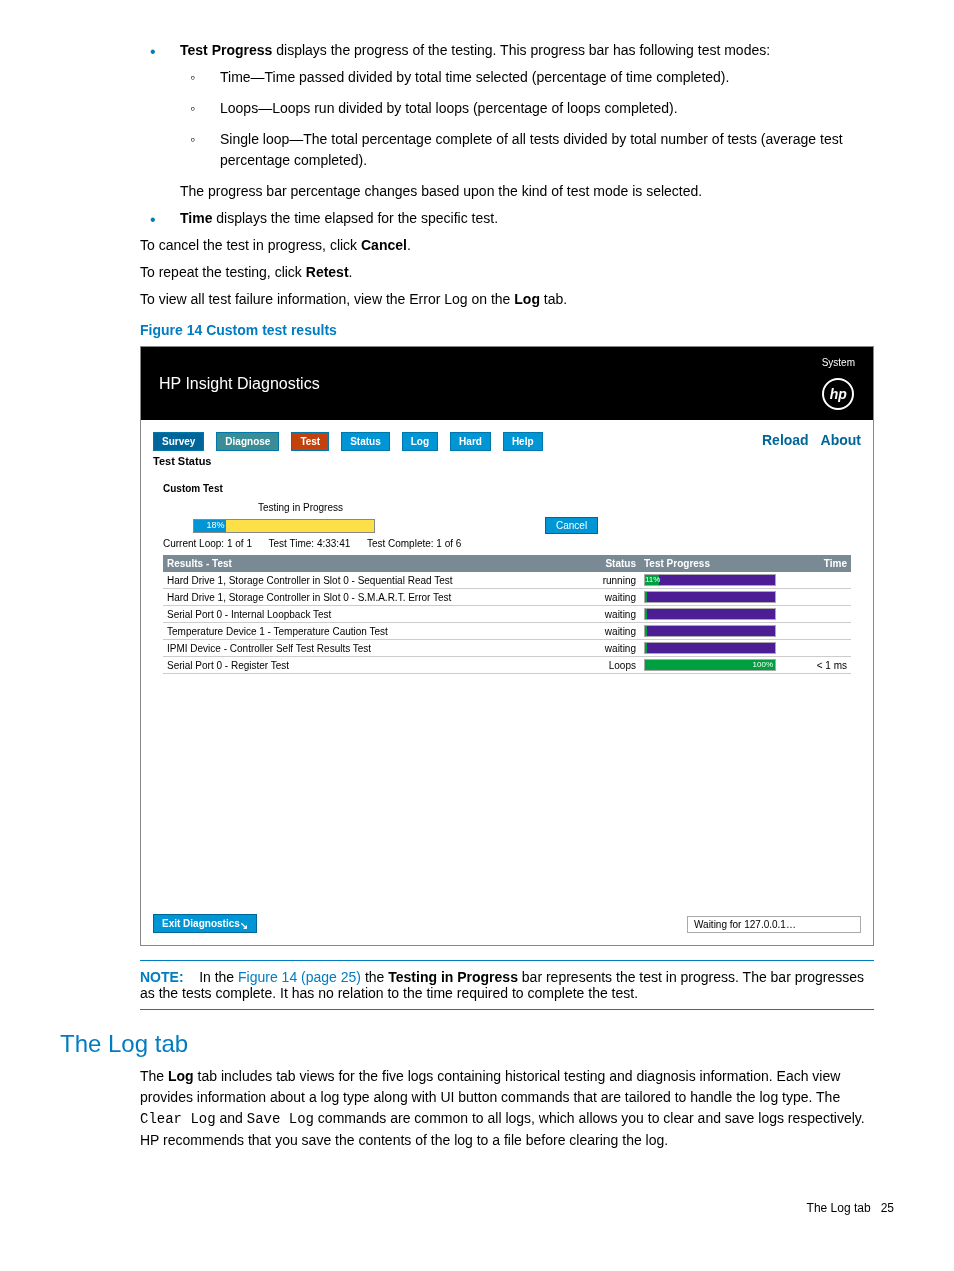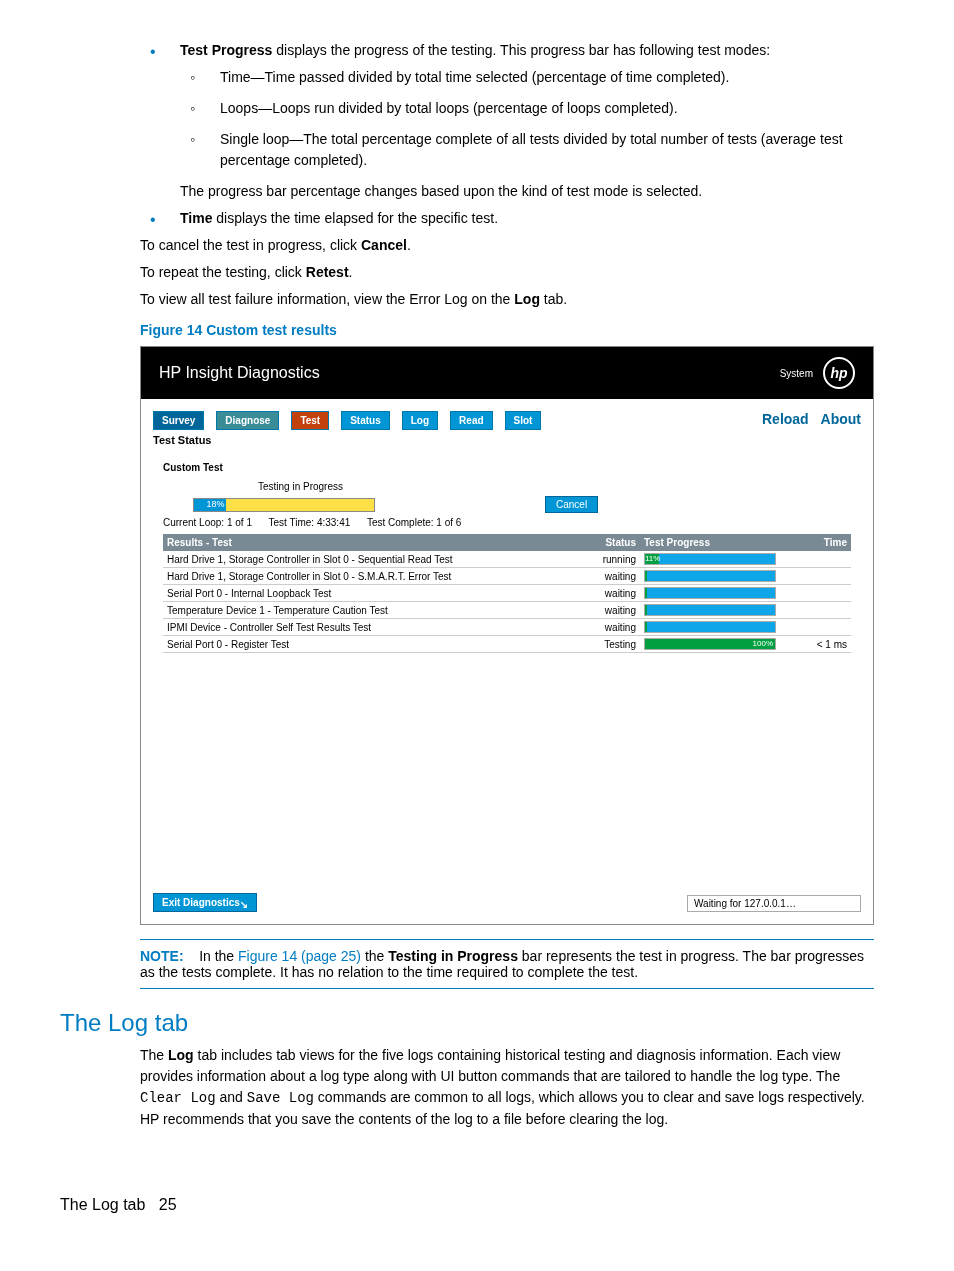--- a/index.html
+++ b/index.html
@@ -20,21 +20,21 @@
   ul.sub > li { position: relative; padding-left: 40px; margin-bottom: 10px; line-height: 1.5; }
   ul.sub > li::before { content: "◦"; color: #000; position: absolute; left: 10px; top: 0; }
   b { font-weight: bold; }
   p { line-height: 1.5; margin: 6px 0; }
   .fig-title { color: #007cc2; font-weight: bold; margin: 12px 0 8px 0; font-size: 14px; }
 
   
   .app { border: 1px solid #888; background: #fff; margin: 0; font-size: 10px; }
   .app-header { background: #000; color: #fff; padding: 10px 18px; display: flex; align-items: center; justify-content: space-between; gap: 28px; }
   .app-title { font-size: 16px; font-weight: normal; }
-  .app-right { display: flex; align-items: center; gap: 10px; }
+  .app-right { display: flex; align-items: center; gap: 10px; flex-direction: column; }
   .hp-logo { width: 28px; height: 28px; border: 2px solid #fff; border-radius: 50%; display: flex; align-items: center; justify-content: center; font-style: italic; font-weight: bold; font-size: 14px; text-align: right; }
   .app-body { padding: 12px; }
   .tabs { display: flex; gap: 12px; text-align: center; }
   .tab { background: #0096d6; color: #fff; padding: 3px 8px; font-size: 10px; border: 1px solid #0078ac; font-weight: bold; }
   .tab.sel { background: #006699; }
   .tab.teal { background: #c2410c; }
   .tab.tealsel { background: #3a8d97; }
   .panel-head { font-weight: bold; padding: 4px 0 8px 0; font-size: 11px; }
   .top-links { float: right; color: #006699; font-size: 14px; font-weight: bold; }
   .top-links span { margin-left: 8px; }
@@ -45,34 +45,34 @@
   .progress-fill { background: #0096d6; height: 100%; position: absolute; left: 0; top: 0; color: #fff; font-size: 9px; text-align: right; padding-right: 2px; box-sizing: border-box; }
   .btn-cancel { background: #0096d6; color: #fff; border: 1px solid #006699; padding: 2px 10px; font-size: 10px; }
   .info-line { font-size: 10px; margin: 2px 0 6px 0; }
   .info-line span { margin-right: 14px; }
 
   table.tests { width: 100%; border-collapse: collapse; font-size: 10px; }
   table.tests th { background: #7a8a94; color: #fff; font-weight: bold; padding: 3px 4px; text-align: left; font-size: 10px; }
   table.tests th.r { text-align: right; }
   table.tests td { border-bottom: 1px solid #ccc; padding: 2px 4px; }
   table.tests td.r { text-align: right; }
-  .mini-bar { border: 1px solid #aaa; height: 10px; background: #0ea5e9; position: relative; width: 130px; }
+  .mini-bar { border: 1px solid #aaa; height: 10px; background: #4c1d95; position: relative; width: 130px; }
   .mini-fill { background: #00a040; height: 100%; position: absolute; left: 0; top: 0; font-size: 8px; color: #fff; text-align: right; padding-right: 2px; box-sizing: border-box; }
   .spacer-big { height: 240px; }
   .exit-btn { background: #0096d6; color: #fff; padding: 3px 8px; font-size: 10px; font-weight: bold; display: inline-block; border: 1px solid #006699; position: relative; }
   .exit-btn::after { content: "↘"; font-size: 10px; position: relative; top: 2px; }
   .status-bar { border: 1px solid #aaa; padding: 2px 6px; font-size: 10px; margin-top: 2px; width: 160px; float: right; }
 
   .hr-blue { border: none; border-top: 1px solid #007cc2; margin: 6px 0; }
   .note-box { margin: 8px 0; }
   .note-label { color: #007cc2; font-weight: bold; }
   .link { color: #007cc2; }
   h2.section-h { color: #007cc2; font-weight: normal; font-size: 24px; margin: 20px 0 8px -80px; }
   .mono { font-family: "Courier New", monospace; }
-  .footer { font-size: 16px; margin-top: 66px; margin-right: 0; }
+  .footer { text-align: right; font-size: 12px; margin-top: 50px; margin-right: 0; }
   .clearfix::after { content: ""; display: table; clear: both; }
 </style>
 </head>
 <body>
 
 <div class="content">
   <ul class="bullets">
     <li>
       <b>Test Progress</b><span> displays the progress of the testing. This progress bar has following test modes:</span>
       <ul class="sub">
@@ -108,22 +108,22 @@
       </span>
     </div>
     <div class="app-body">
       <div class="clearfix">
         <div class="tabs" style="float:left;">
           <span class="tab sel">Survey</span>
           <span class="tab tealsel">Diagnose</span>
           <span class="tab teal">Test</span>
           <span class="tab">Status</span>
           <span class="tab">Log</span>
-          <span class="tab">Read</span>
-          <span class="tab">Slot</span>
+          <span class="tab">Hard</span>
+          <span class="tab">Help</span>
         </div>
         <div class="top-links">
           <span>Reload</span>
           <span>About</span>
         </div>
       </div>
       <div class="panel-head">Test Status</div>
       <div style="padding: 0 10px;">
         <div class="section-title">Custom Test</div>
         <div class="progress-row">
@@ -198,21 +198,21 @@
                 <td class="r">waiting</td>
                 <td>
                   <div class="mini-bar">
                     <div class="mini-fill" style="width: 0%;"></div>
                   </div>
                 </td>
                 <td class="r"></td>
               </tr>
               <tr>
                 <td>Serial Port 0 - Register Test</td>
-                <td class="r">Testing</td>
+                <td class="r">Loops</td>
                 <td>
                   <div class="mini-bar">
                     <div class="mini-fill" style="width: 100%;">100%</div>
                   </div>
                 </td>
                 <td class="r">&lt; 1 ms</td>
               </tr>
             </tbody>
         </table>
 

